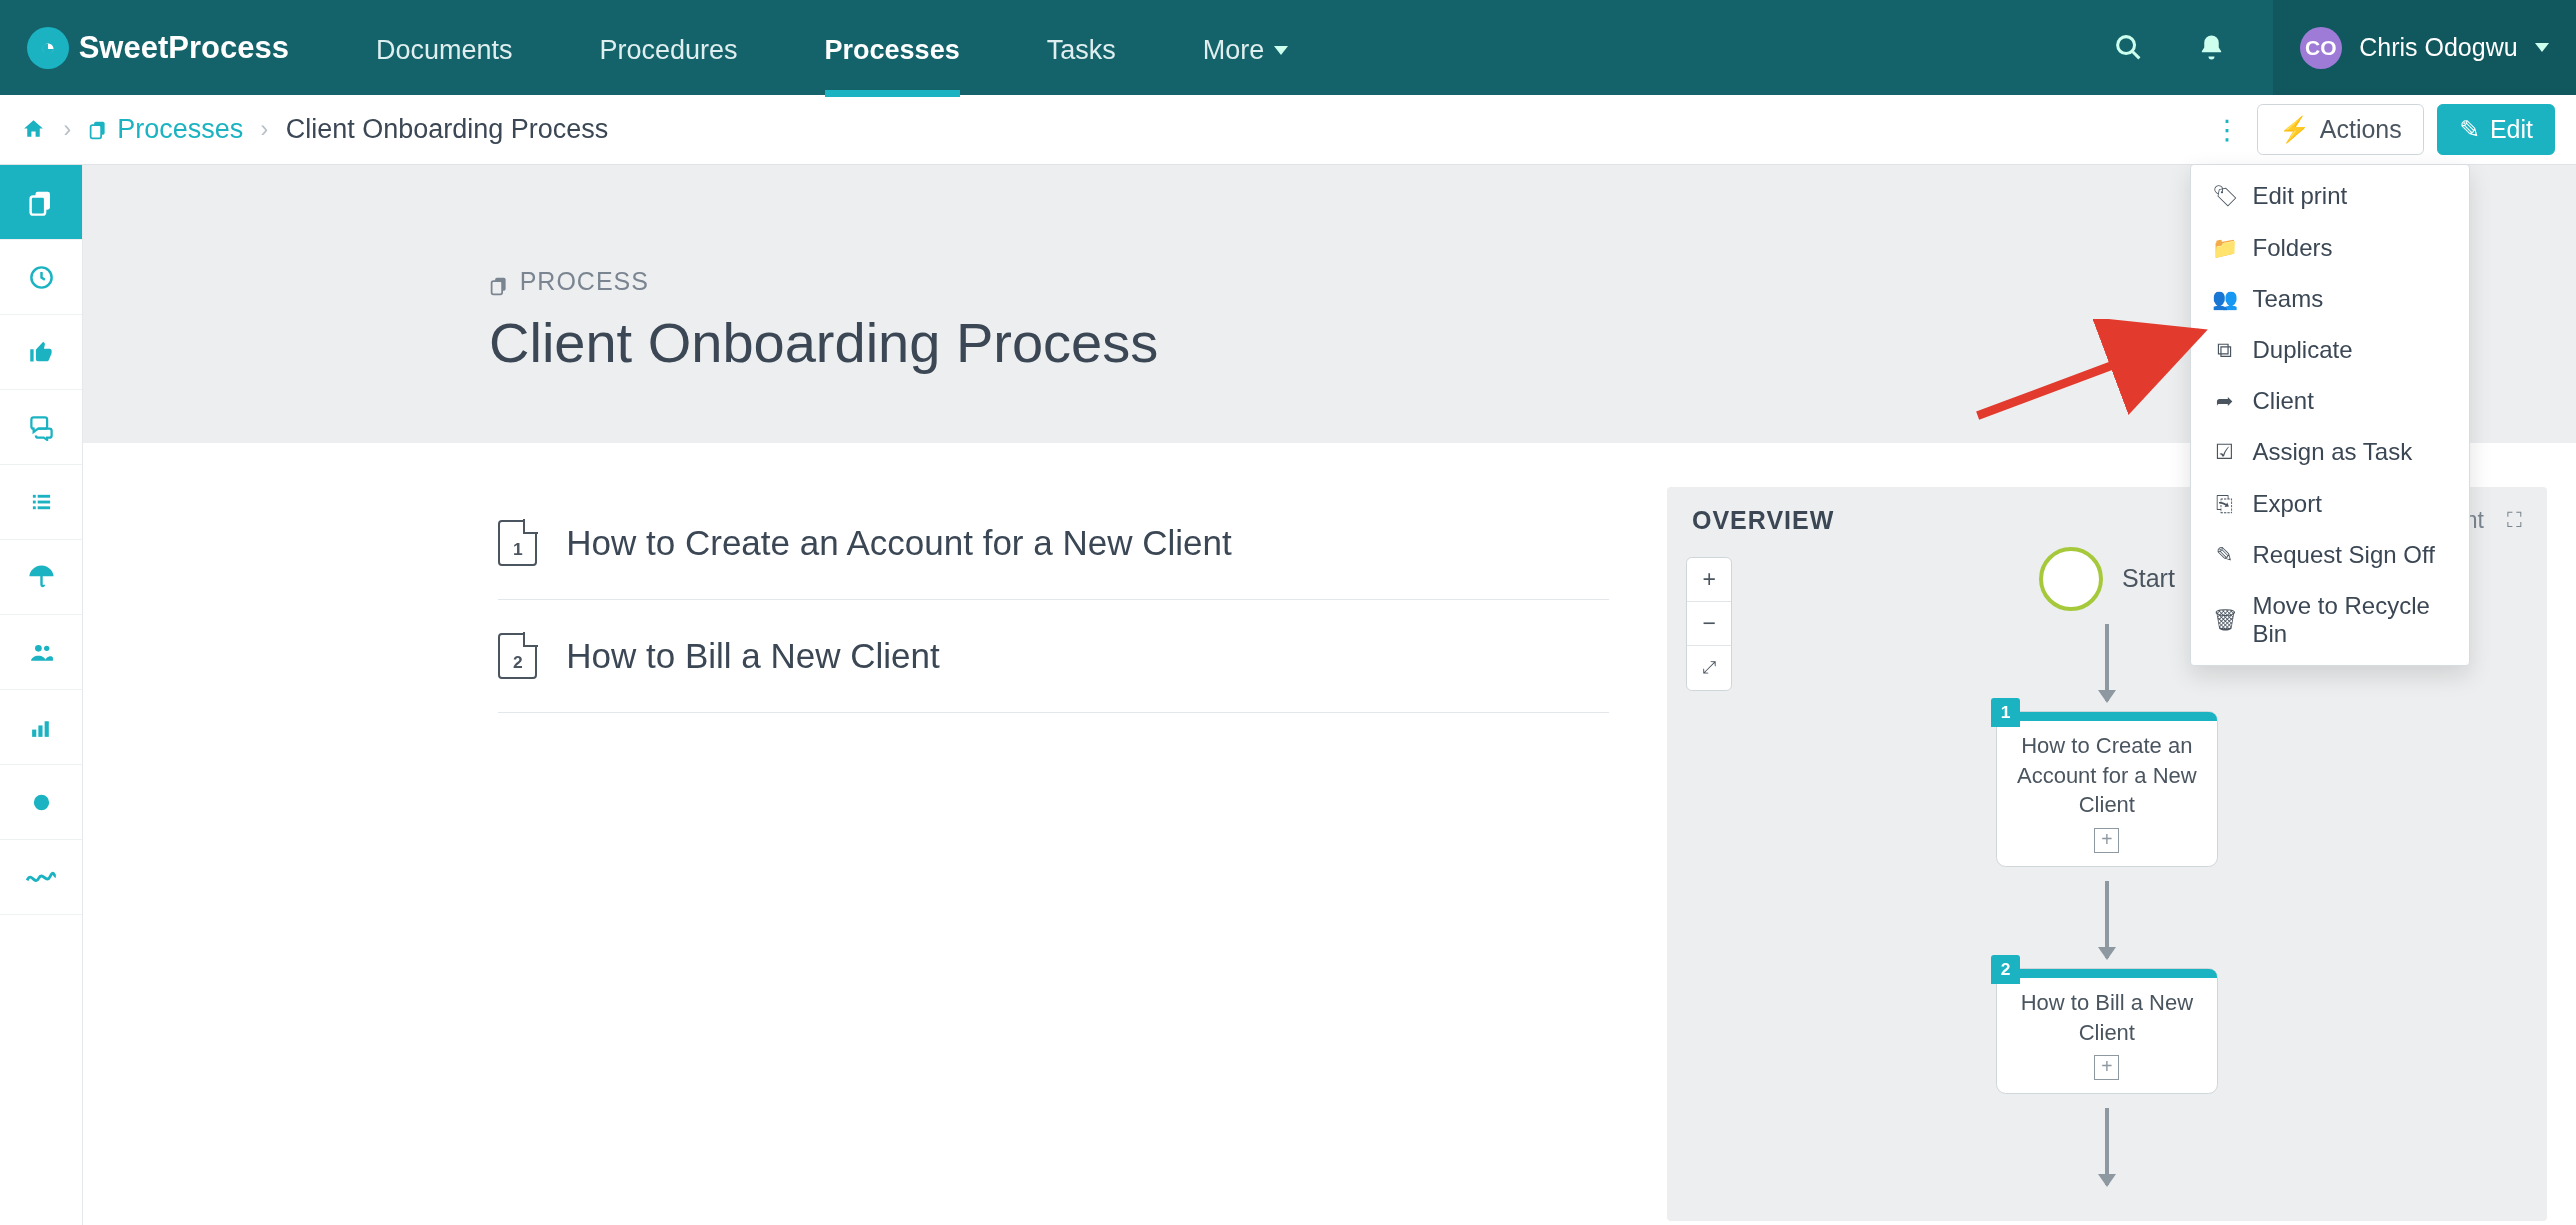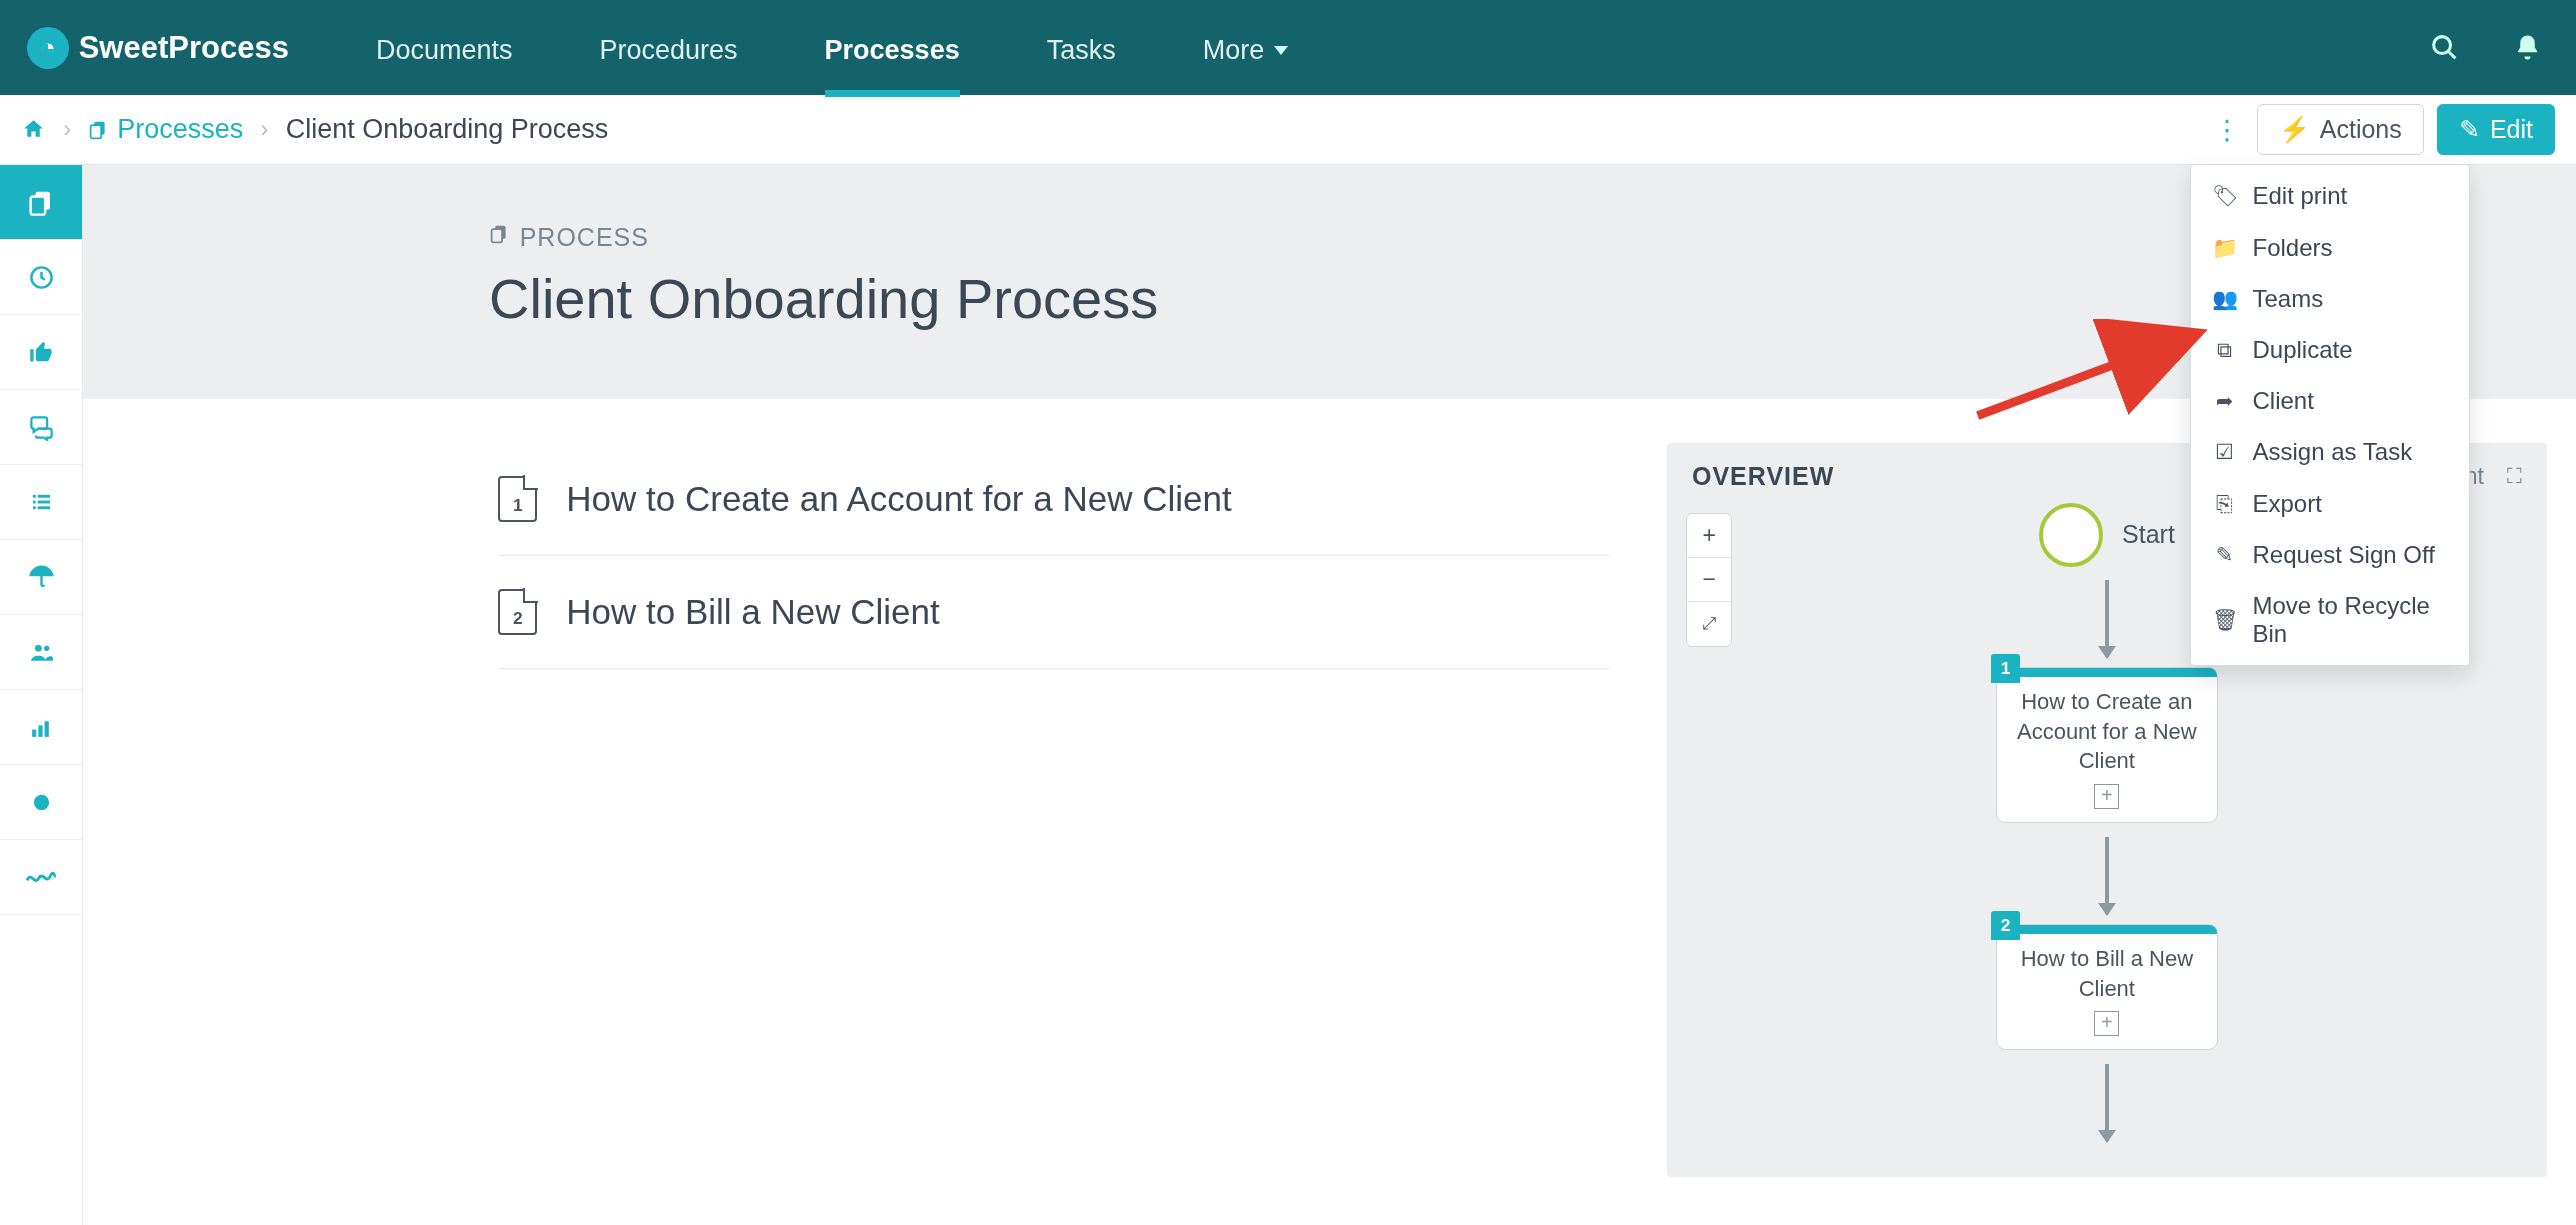--- a/index.html
+++ b/index.html
@@ -44,21 +44,21 @@
 
   
   .stage { display:flex; height:calc(100% - var(--hdr-h) - 70px); position:relative; }
   .sidebar { width:var(--side-w); background:#fff; border-right:1px solid #e6e9eb; display:flex; flex-direction:column; align-items:center; }
   .sidebtn { width:100%; height:75px; display:flex; align-items:center; justify-content:center; color: var(--cyan); font-size:29px; cursor:pointer; border-bottom:1px solid #eef1f2; }
   .sidebtn.active { background: var(--cyan); color:#fff; }
 
   .main { flex:1; position:relative; }
   .header-band { background: var(--grey-bg); padding:58px 0 68px 0; }
   .header-inner { width:1120px; margin-left:406px; position:relative; }
-  .eyebrow { color: var(--midgrey); font-size:25px; letter-spacing:1px; display:flex; align-items:flex-start; gap:9.7px; }
+  .eyebrow { color: var(--midgrey); font-size:25px; letter-spacing:1px; display:flex; align-items:flex-end; gap:9.7px;margin-top:44px; }
   .page-title { font-size:56px; color: var(--txt-dark); font-weight:500; margin-top:13.5px; }
   .hdr-tools { position:absolute; right:-782px; top:-9.7px; display:flex; flex-direction:column; gap:23px; align-items:flex-end; }
   .tool-square { width:62px; height:54px; background:#fff; border:1px solid #d4dadf; border-radius:5.8px; display:flex; align-items:center; justify-content:center; font-size:25px; color:#4a5560; cursor:pointer; }
   .start-pill { background:#fff; border:1px solid #d4dadf; border-radius:5.8px; padding:11.6px 19.3px 11.6px 15.5px; font-size:25px; display:flex; align-items:center; gap:9.7px; cursor:pointer; color:#3b4754; }
 
   .content-row { display:flex; padding:44px 39px 0 0; gap:58px; }
   .proc-col { margin-left:425px; width:1101px; }
   .section-title { font-size:25px; letter-spacing:1px; color: var(--txt-dark); font-weight:700; }
   .section-head { display:flex; align-items:center; border-bottom:1.9px solid #e4e7e9; padding-bottom:17.4px; margin-bottom:29px; }
   .collapse-all { margin-left:auto; color: var(--midgrey); font-size:26px; cursor:pointer; display:flex; align-items:center; gap:7.7px; }
@@ -124,20 +124,25 @@
     <div class="icon-btn">
       <svg width="29" height="29" viewBox="0 0 24 24" fill="none" stroke="currentColor" stroke-width="2.5">
           <circle cx="10" cy="10" r="7"></circle>
           <line x1="21" y1="21" x2="15.5" y2="15.5"></line>
         </svg>
     </div>
     <div class="icon-btn">
       <svg width="29" height="29" viewBox="0 0 24 24" fill="currentColor">
           <path d="M12 2a6 6 0 0 0-6 6v4l-2 3v1h16v-1l-2-3V8a6 6 0 0 0-6-6zm0 20a2.5 2.5 0 0 0 2.5-2.5h-5A2.5 2.5 0 0 0 12 22z"></path>
         </svg>
+    </div>
+    <div class="userarea">
+      <span class="avatar">CO</span>
+      <span class="username">Chris Odogwu</span>
+      <span class="caret-down"></span>
     </div>
   </div>
 </div>
 
 <div class="crumbbar">
   <span class="crumb-home">
     <svg width="25" height="25" viewBox="0 0 24 24" fill="currentColor">
         <path d="M12 3l9 8h-3v8h-4v-5h-4v5H6v-8H3z"></path>
       </svg>
   </span>

